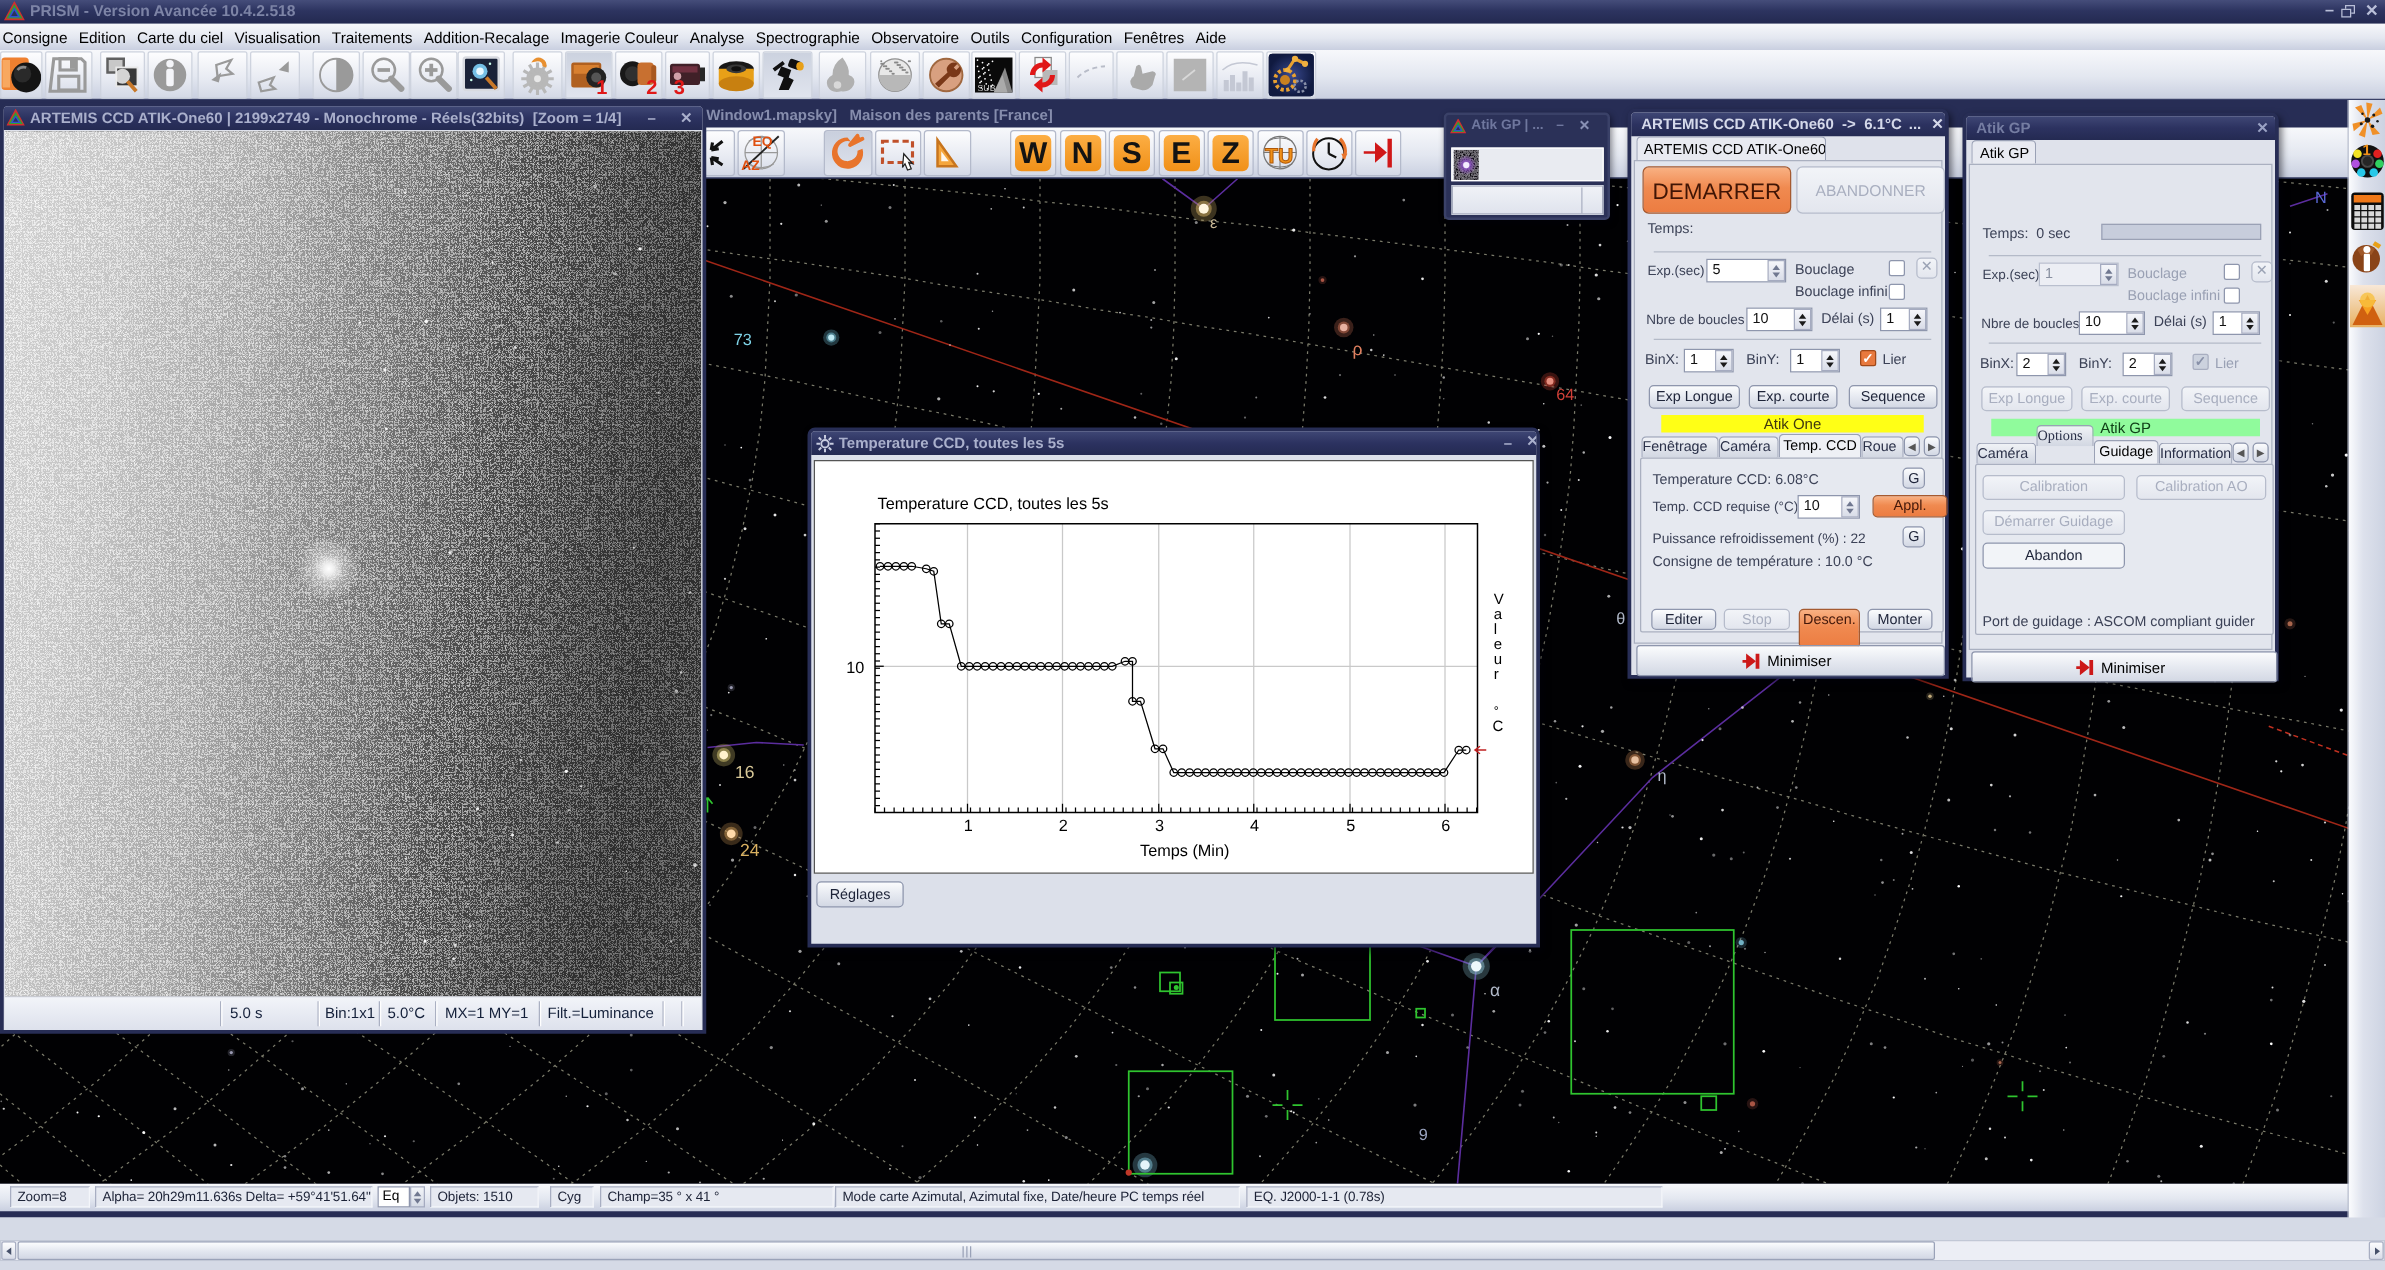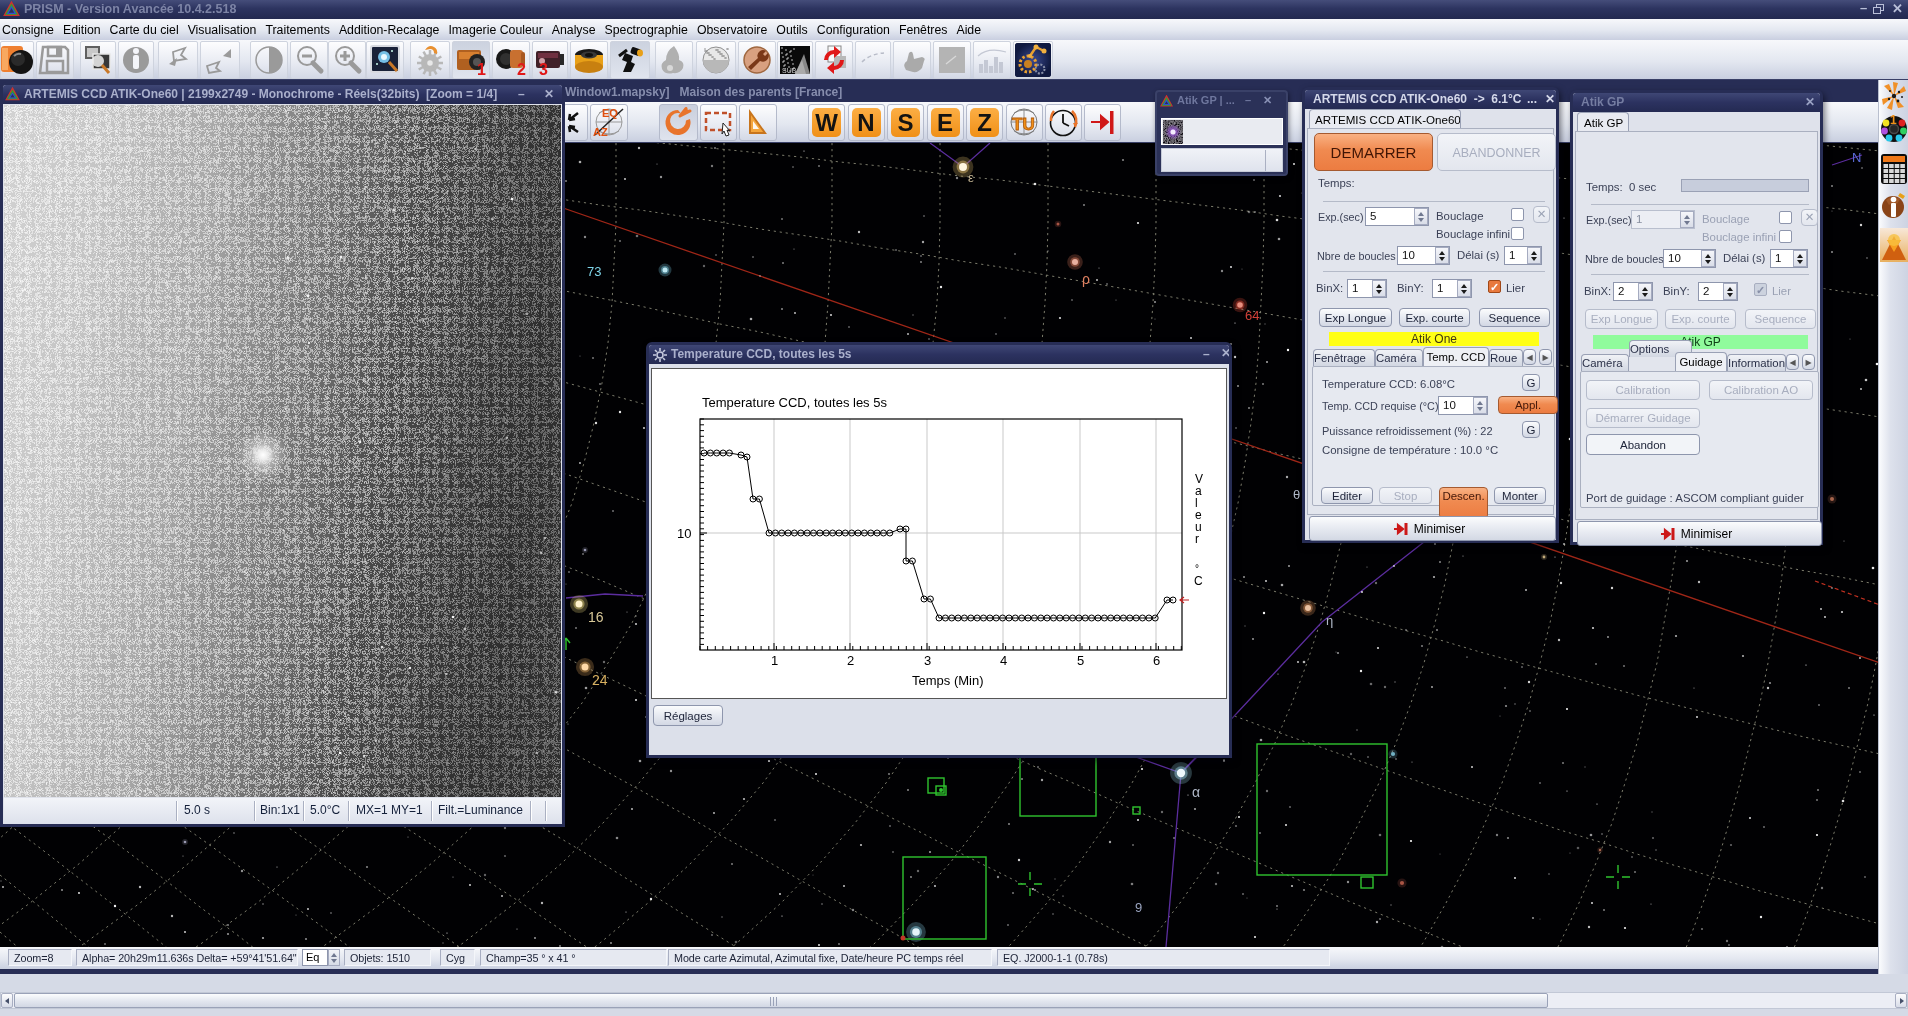--- a/index.html
+++ b/index.html
@@ -1654,21 +1654,21 @@
       </svg>
     </div>
 <div class="abs" style="left:4px;top:56px;width:122px;height:24px;background:linear-gradient(180deg,#f0f2f7,#dfe3ed);border:1px solid #c6cbd8;">
       <div class="sep" style="left:103px;top:1px;height:21px;"></div>
     </div>
 </div>
 <div class="abs win" style="left:1302px;top:87px;width:257px;height:456px;background:#dfe2eb;box-shadow:2px 3px 6px rgba(0,0,10,0.5);">
 <div class="wtitle" style="position:absolute;left:0;top:0;width:251px;color:#d5d9ea;"><span style="margin-left:8px;">ARTEMIS CCD ATIK-One60&nbsp; -&gt;&nbsp; 6.1°C</span><span style="position:absolute;left:222px;top:0;">...</span><span style="position:absolute;left:240px;top:0;">✕</span></div>
 <div class="abs" style="left:4px;top:19px;width:152px;height:19px;background:#e8eaf1;border:1px solid #9aa1b5;border-bottom:none;border-radius:4px 4px 0 0;font-size:11.6px;color:#000;padding:3px 0 0 5px;white-space:nowrap;overflow:hidden;">ARTEMIS CCD ATIK-One60</div>
 <div class="abs" style="left:2px;top:38px;width:247px;height:387px;background:#e2e5ed;border:1px solid #aab0c0;"></div>
-<div class="obtn abs" style="left:9px;top:43px;width:119px;height:38px;line-height:38px;border-radius:5px;color:#401505;"><span style="font-size:15px;text-align:center;">DEMARRER</span></div>
+<div class="obtn abs" style="left:9px;top:43px;width:119px;height:38px;line-height:38px;border-radius:5px;color:#401505;"><span style="font-size:18px;text-align:center;">DEMARRER</span></div>
 <div class="btnd abs" style="left:132px;top:43px;width:119px;height:38px;line-height:38px;border-radius:5px;"><span style="font-size:12.5px;">ABANDONNER</span></div>
 <span class="lbl abs" style="left:13px;top:87px;">Temps:</span>
 <div class="abs" style="left:18px;top:111px;width:222px;height:1px;background:#b4bac8;"></div>
 <span class="lbl abs" style="left:13px;top:121px;font-size:10.8px;">Exp.(sec)</span>
 <div class="abs inp" style="left:60px;top:117px;width:64px;height:19px;line-height:17px;padding-left:4px;">5</div>
 <div class="spin sping" style="left:109px;top:118px;width:14px;height:17px;background:linear-gradient(180deg,#f5f6fa,#d9dde8);border:1px solid #a5abc0;">
       <i class="u"></i>
       <i class="d"></i>
     </div>
 <span class="lbl abs" style="left:131px;top:120px;">Bouclage</span>
@@ -1778,21 +1778,21 @@
       <i class="u"></i>
       <i class="d"></i>
     </div>
 <div class="abs" style="left:181px;top:190px;width:13px;height:13px;background:#ccd2de;border:1px solid #a8aec0;border-radius:2px;color:#8890a8;font-size:11px;font-weight:bold;line-height:12px;text-align:center;">✓</div>
 <span class="dlbl abs" style="left:199px;top:192px;">Lier</span>
 <div class="btnd abs" style="left:12px;top:216px;width:73px;height:20px;line-height:19px;">Exp Longue</div>
 <div class="btnd abs" style="left:92px;top:216px;width:71px;height:20px;line-height:19px;">Exp. courte</div>
 <div class="btnd abs" style="left:172px;top:216px;width:71px;height:20px;line-height:19px;">Sequence</div>
 <div class="abs" style="left:20px;top:242px;width:215px;height:14px;background:#90fb9c;color:#104018;font-size:12px;text-align:center;line-height:14px;">Atik GP</div>
 <div class="tab" style="left:8px;top:261px;width:48px;height:17px;line-height:16px;">Caméra</div>
-<div class="tab" style="left:56px;top:247px;width:63px;height:17px;line-height:16px;">Options</div>
+<div class="tab" style="left:56px;top:247px;width:46px;height:17px;line-height:16px;font-family:Liberation Serif, serif;">Options</div>
 <div class="tabsel" style="left:102px;top:259px;width:52px;height:19px;line-height:18px;">Guidage</div>
 <div class="tab" style="left:154px;top:261px;width:59px;height:17px;line-height:16px;">Information</div>
 <div class="btn abs" style="left:213px;top:261px;width:13px;height:16px;font-size:8px;line-height:15px;color:#555;">◀</div>
 <div class="btn abs" style="left:229px;top:261px;width:13px;height:16px;font-size:8px;line-height:15px;color:#555;">▶</div>
 <div class="gbox" style="left:7px;top:278px;width:239px;height:137px;background:#e6e9f0;"></div>
 <div class="btnd abs" style="left:13px;top:287px;width:114px;height:20px;line-height:19px;">Calibration</div>
 <div class="btnd abs" style="left:136px;top:287px;width:104px;height:20px;line-height:19px;">Calibration AO</div>
 <div class="btnd abs" style="left:13px;top:315px;width:114px;height:20px;line-height:19px;">Démarrer Guidage</div>
 <div class="btn abs" style="left:13px;top:341px;width:114px;height:21px;line-height:20px;background:#f2f4f8;">Abandon</div>
 <span class="lbl abs" style="left:13px;top:399px;">Port de guidage : ASCOM compliant guider</span>

